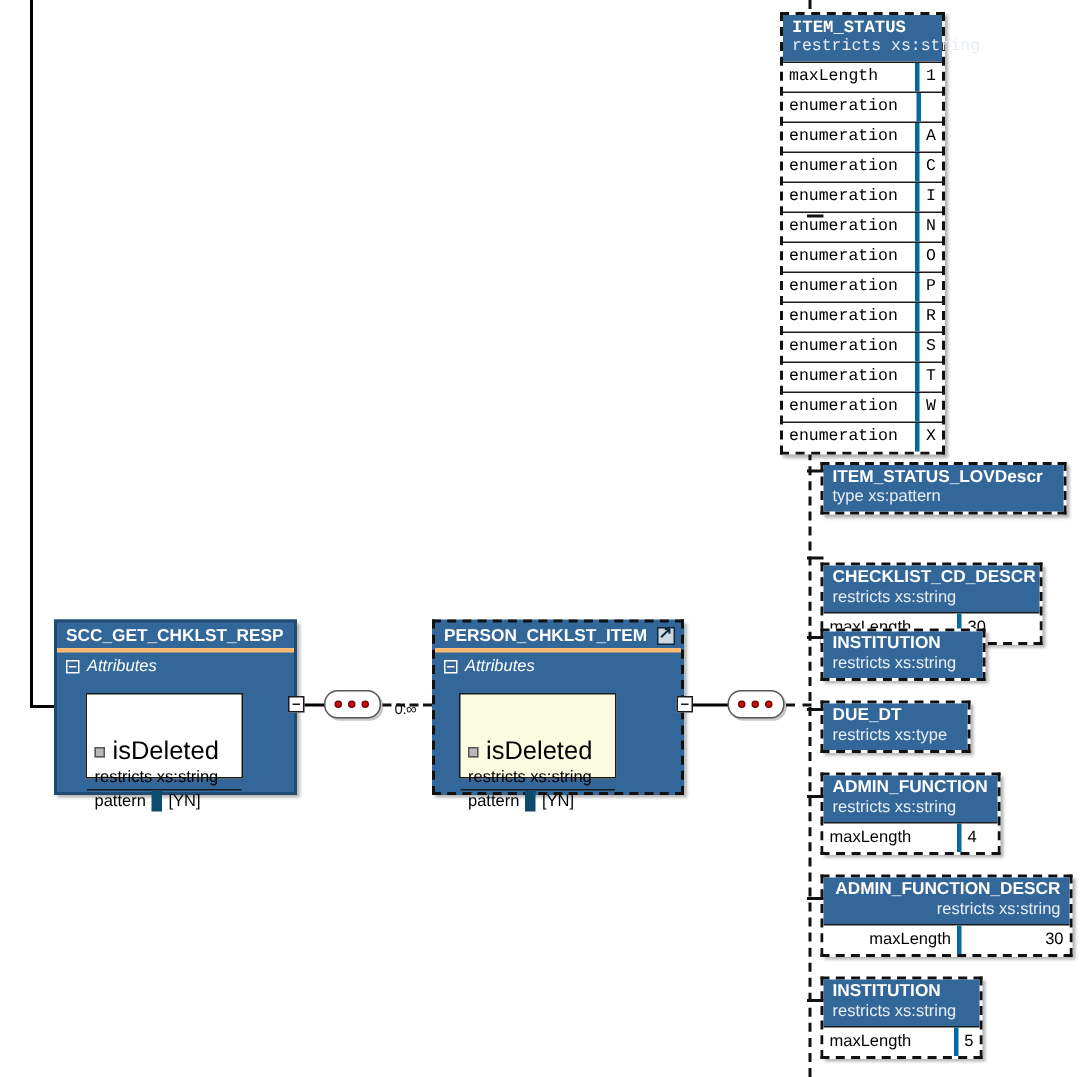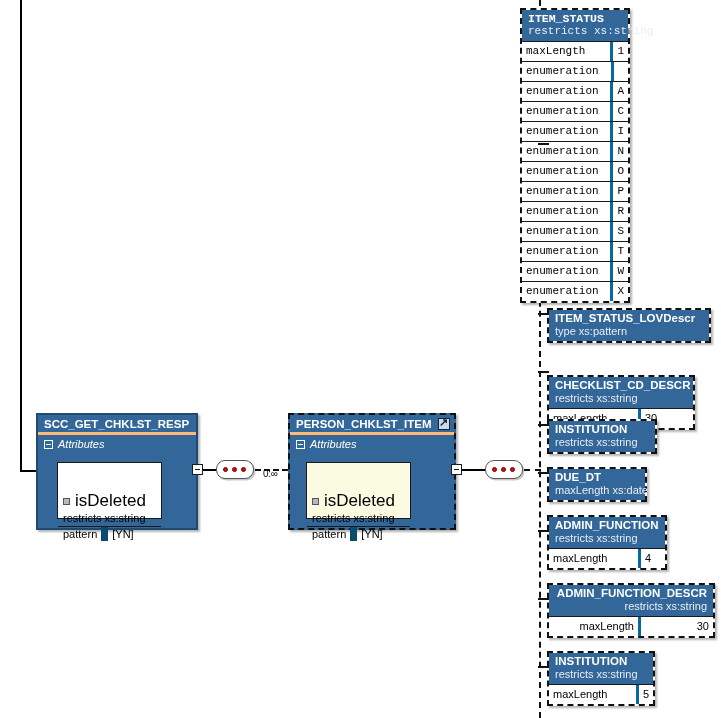--- a/index.html
+++ b/index.html
@@ -422,21 +422,21 @@
     </div>
     <div class="stype" style="left: 547px; top: 419px; width: 110px;">
       <div class="stype-head">
         <div class="stype-name">INSTITUTION</div>
         <div class="stype-base">restricts xs:string</div>
       </div>
     </div>
     <div class="stype" style="left: 547px; top: 467px; width: 100px;">
       <div class="stype-head">
         <div class="stype-name">DUE_DT</div>
-        <div class="stype-base">maxLength xs:date</div>
+        <div class="stype-base">restricts xs:type</div>
       </div>
     </div>
     <div class="stype" style="left: 547px; top: 515px; width: 120px;">
       <div class="stype-head">
         <div class="stype-name">ADMIN_FUNCTION</div>
         <div class="stype-base">restricts xs:string</div>
       </div>
       <div class="facet-row">
         <div class="facet-k">maxLength</div>
         <div class="facet-v">4</div>

